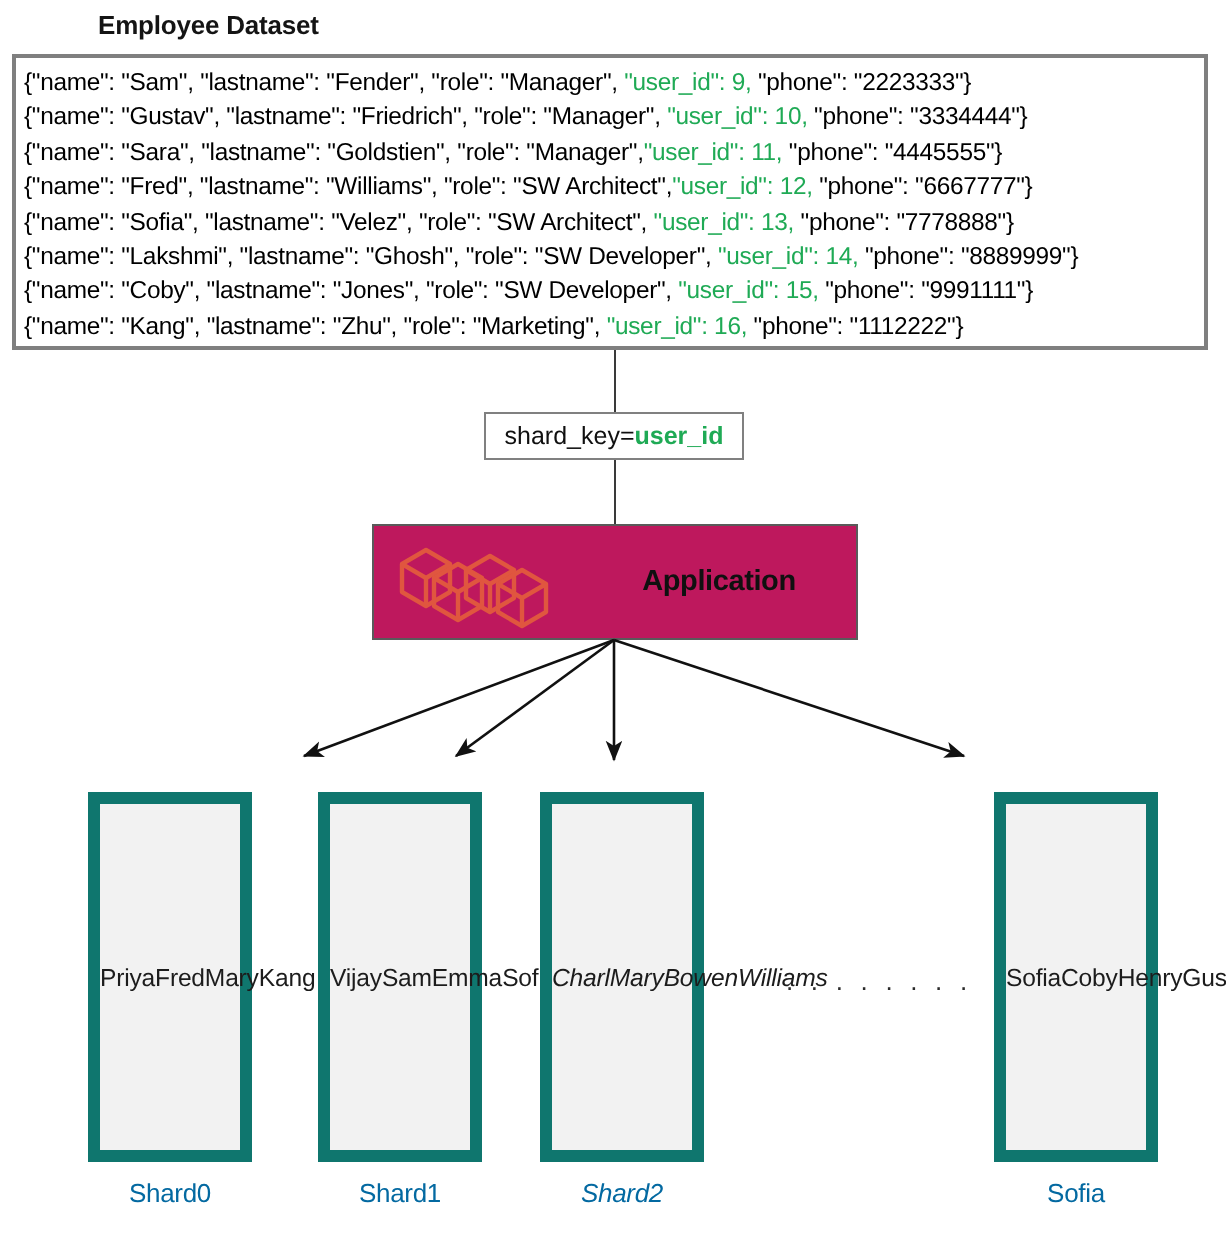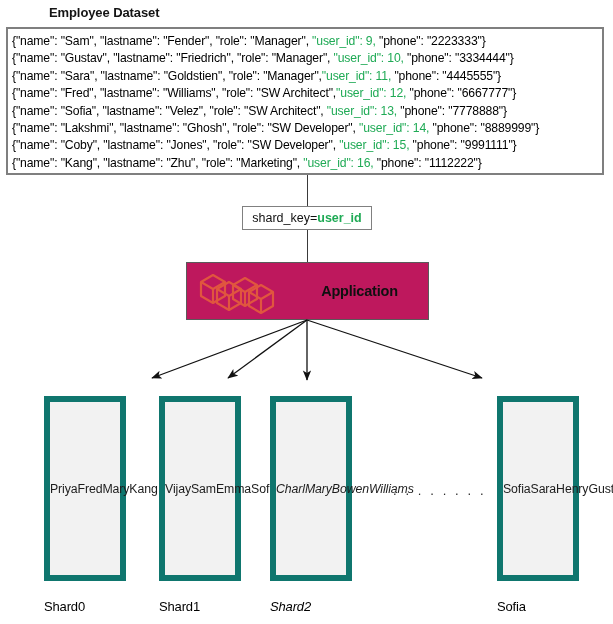--- a/index.html
+++ b/index.html
@@ -140,23 +140,24 @@
     align-items: center;
     padding: 10px 0;
   }
   .shard-item {
     font-size: 12.3px;
     color: #1c1c1c;
     text-align: center;
     letter-spacing: -0.1px;
   }
   .shard-label {
-    margin-top: 18px;
+    margin-top: 8px;
+    text-align: center;
     font-size: 13px;
-    color: #000000;
+    color: #0369a1;
     letter-spacing: -0.15px;
   }
 
   
   .ellipsis {
     position: absolute;
     left: 393px;
     top: 483px;
     font-size: 13px;
     letter-spacing: 2.6px;
@@ -254,18 +255,18 @@
     <div class="shard-item">Williams</div>
   </div>
   <div class="shard-label">Shard2</div>
 </div>
 
 <div class="ellipsis">. . . . . . . .</div>
 
 <div class="shard-col" style="left:497px;">
   <div class="shard-box">
     <div class="shard-item">Sofia</div>
-    <div class="shard-item">Sara</div>
+    <div class="shard-item">Coby</div>
     <div class="shard-item">Henry</div>
     <div class="shard-item">Gustav</div>
   </div>
   <div class="shard-label">Sofia</div>
 </div>
 
 </body></html>

